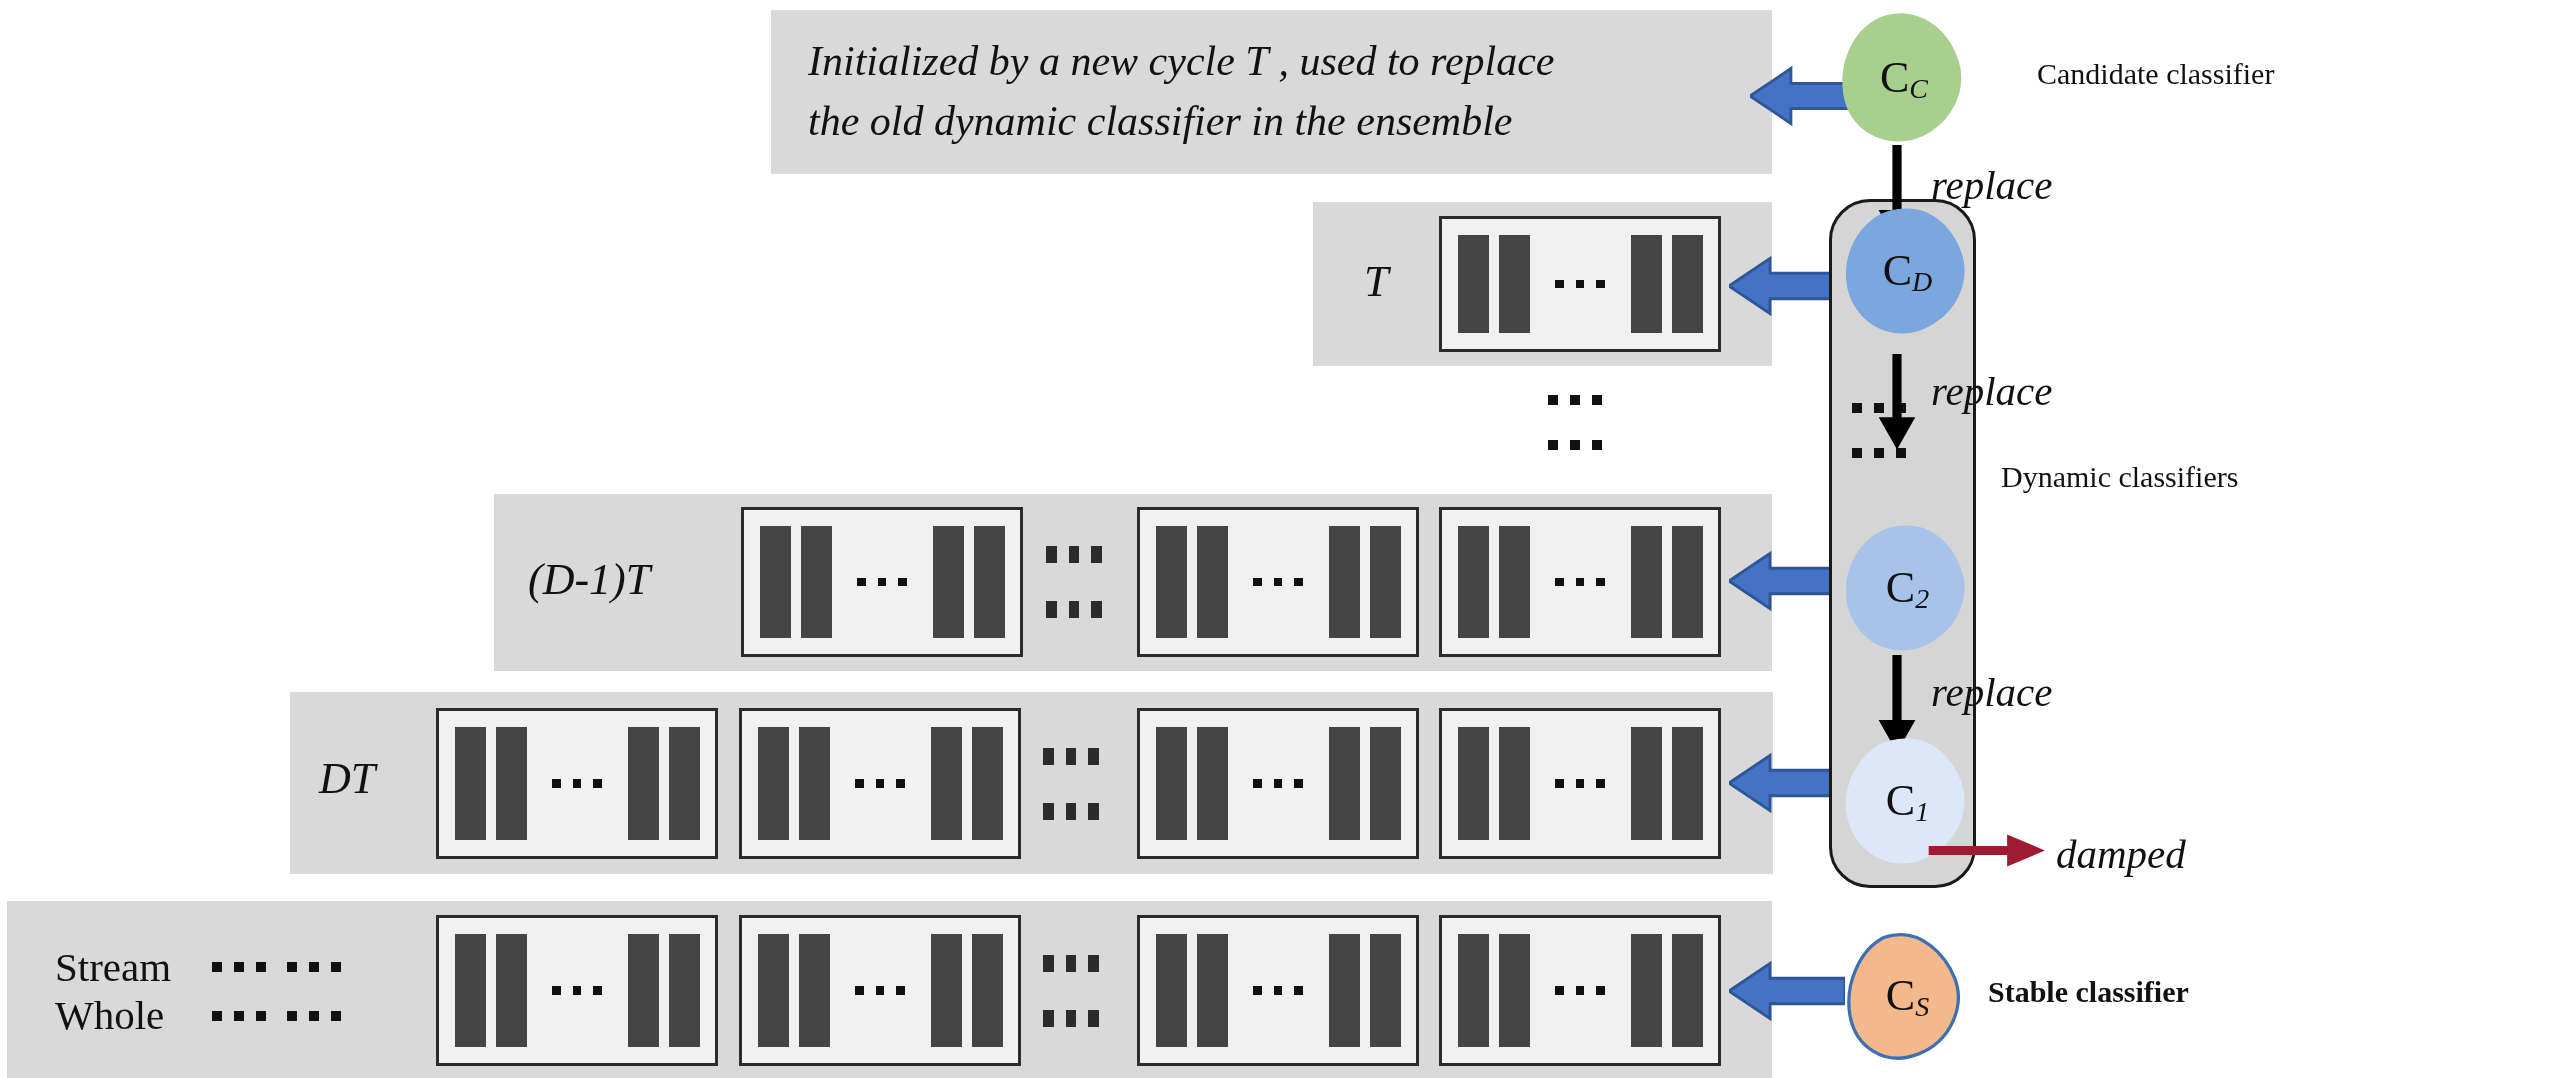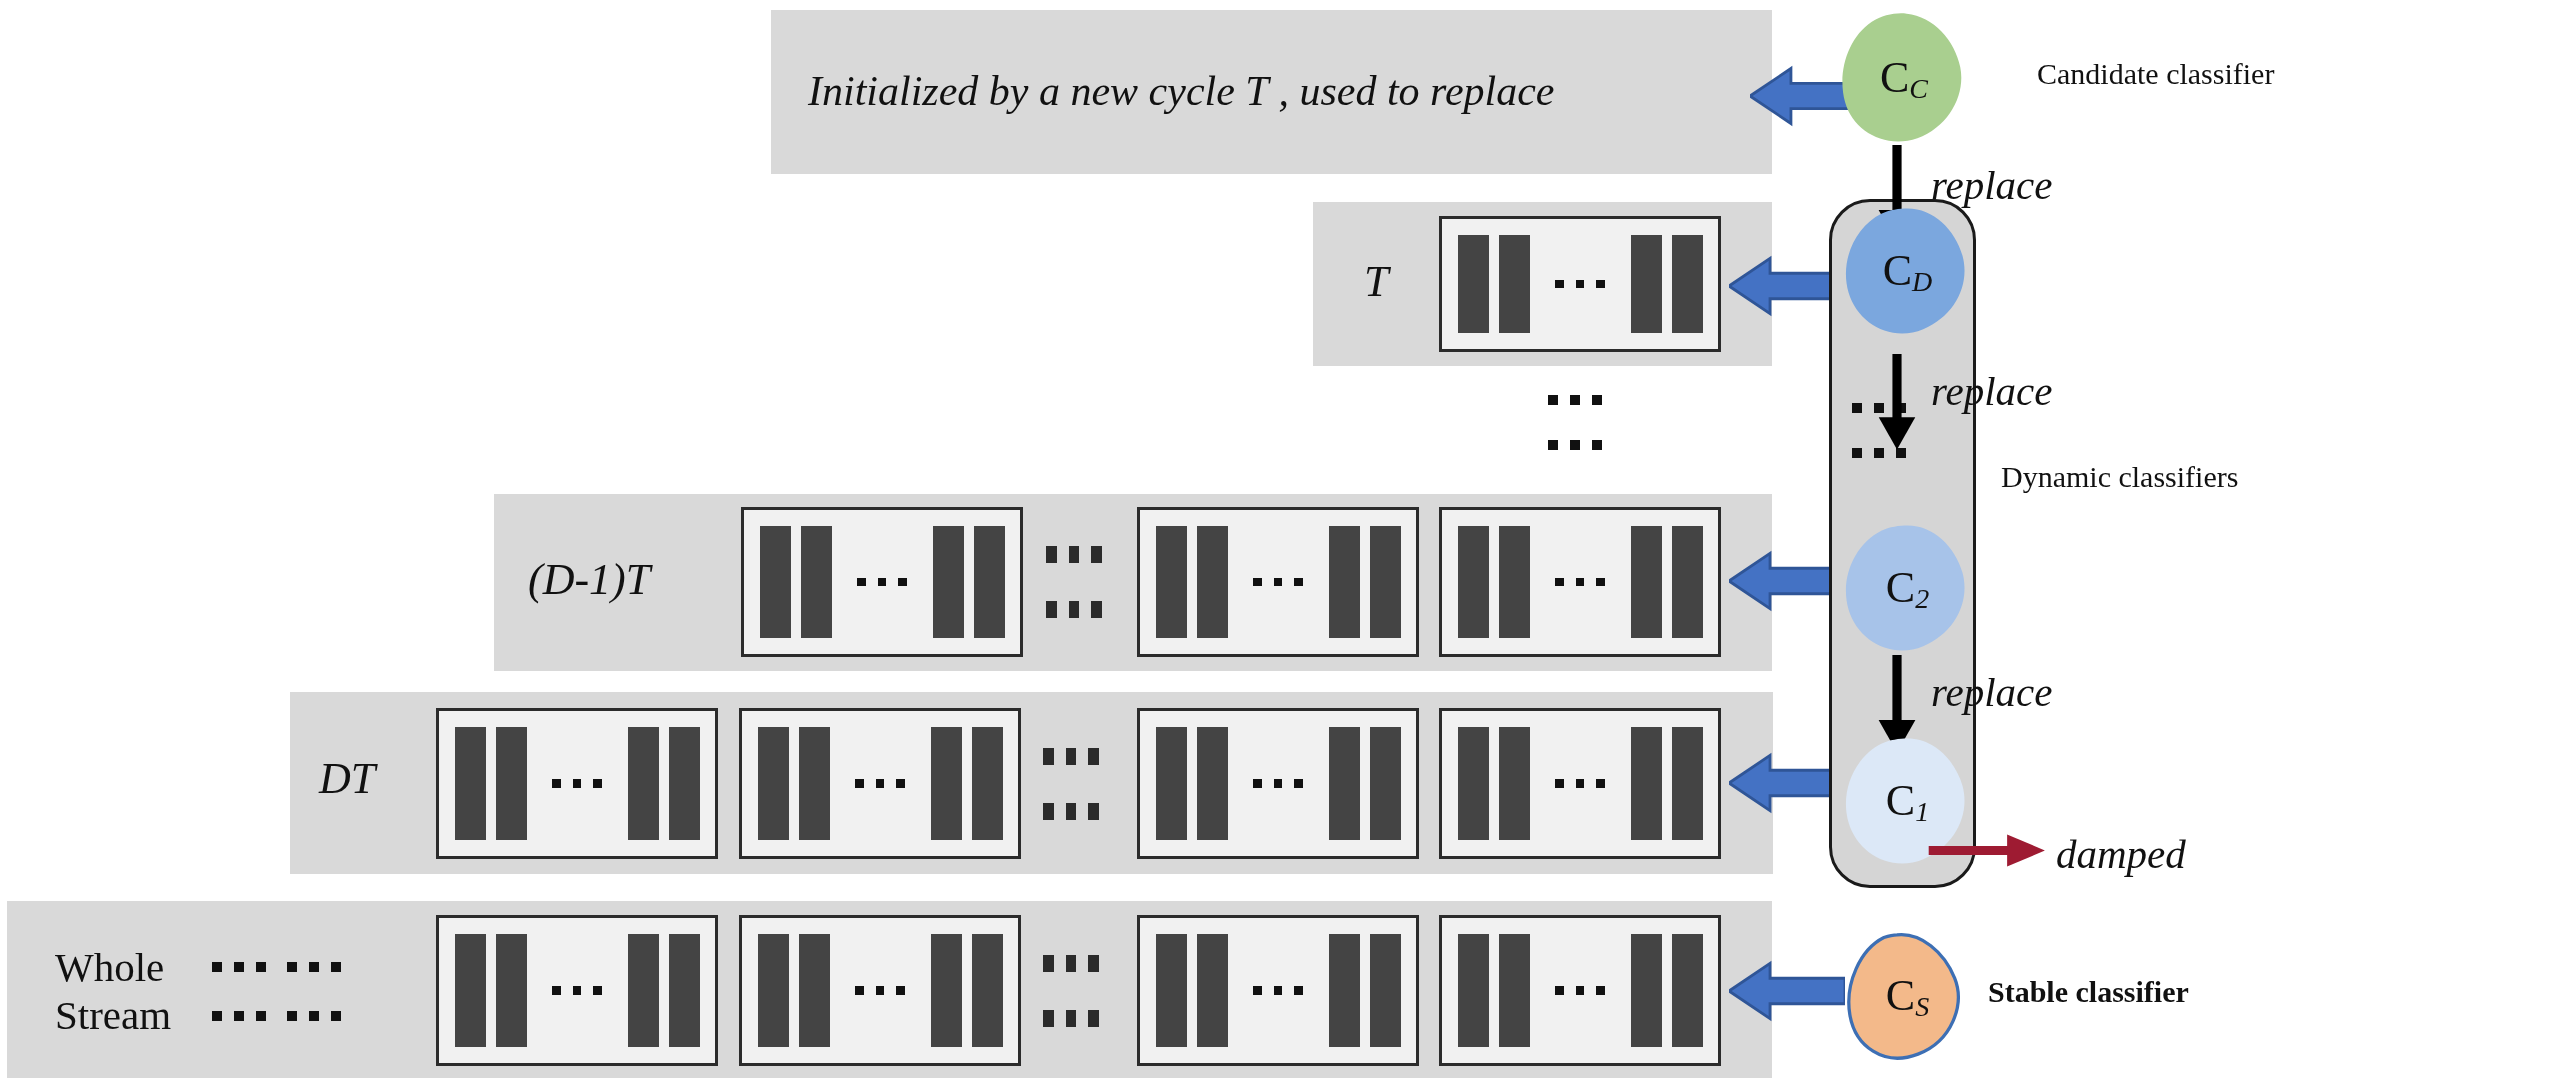--- a/index.html
+++ b/index.html
@@ -78,20 +78,21 @@
         white-space:nowrap;}
 
   
   .darr{position:absolute;}
 </style>
 </head>
 <body>
 
 <div class="caption" style="left:771px;top:10px;width:1001px;height:164px;">
   <span>Initialized by a new cycle T , used to replace</span>
+  <span>the old dynamic classifier in the ensemble</span>
 </div>
 
 <div class="bluearrow" style="left:1750px;top:64px;width:120px;height:64px;">
   <svg width="120" height="64" viewBox="0 0 170 90">
     <polygon points="0,45 58,6 58,27 170,27 170,63 58,63 58,84" fill="#4472c4" stroke="#2f5597" stroke-width="4"></polygon>
   </svg>
 </div>
 
 <div class="panel" style="left:1313px;top:202px;width:459px;height:164px;"></div>
 
@@ -303,34 +304,34 @@
 <div class="bluearrow" style="left:1729px;top:751px;width:116px;height:64px;">
   <svg width="116" height="64" viewBox="0 0 164 90">
     <polygon points="0,45 58,6 58,27 164,27 164,63 58,63 58,84" fill="#4472c4" stroke="#2f5597" stroke-width="4"></polygon>
   </svg>
 </div>
 
 <div class="panel" style="left:7px;top:901px;width:1765px;height:178px;"></div>
 
 <div class="wslabel" style="left:55px;top:943px;">
   <div class="wsrow">
-    <span class="w">Whole</span>
+    <span class="w">Stream</span>
     <span class="dots">
         <i></i>
         <i></i>
         <i></i>
       </span>
     <span class="dots">
         <i></i>
         <i></i>
         <i></i>
       </span>
   </div>
   <div class="wsrow">
-    <span class="w">Stream</span>
+    <span class="w">Whole</span>
     <span class="dots">
         <i></i>
         <i></i>
         <i></i>
       </span>
     <span class="dots">
         <i></i>
         <i></i>
         <i></i>
       </span>

